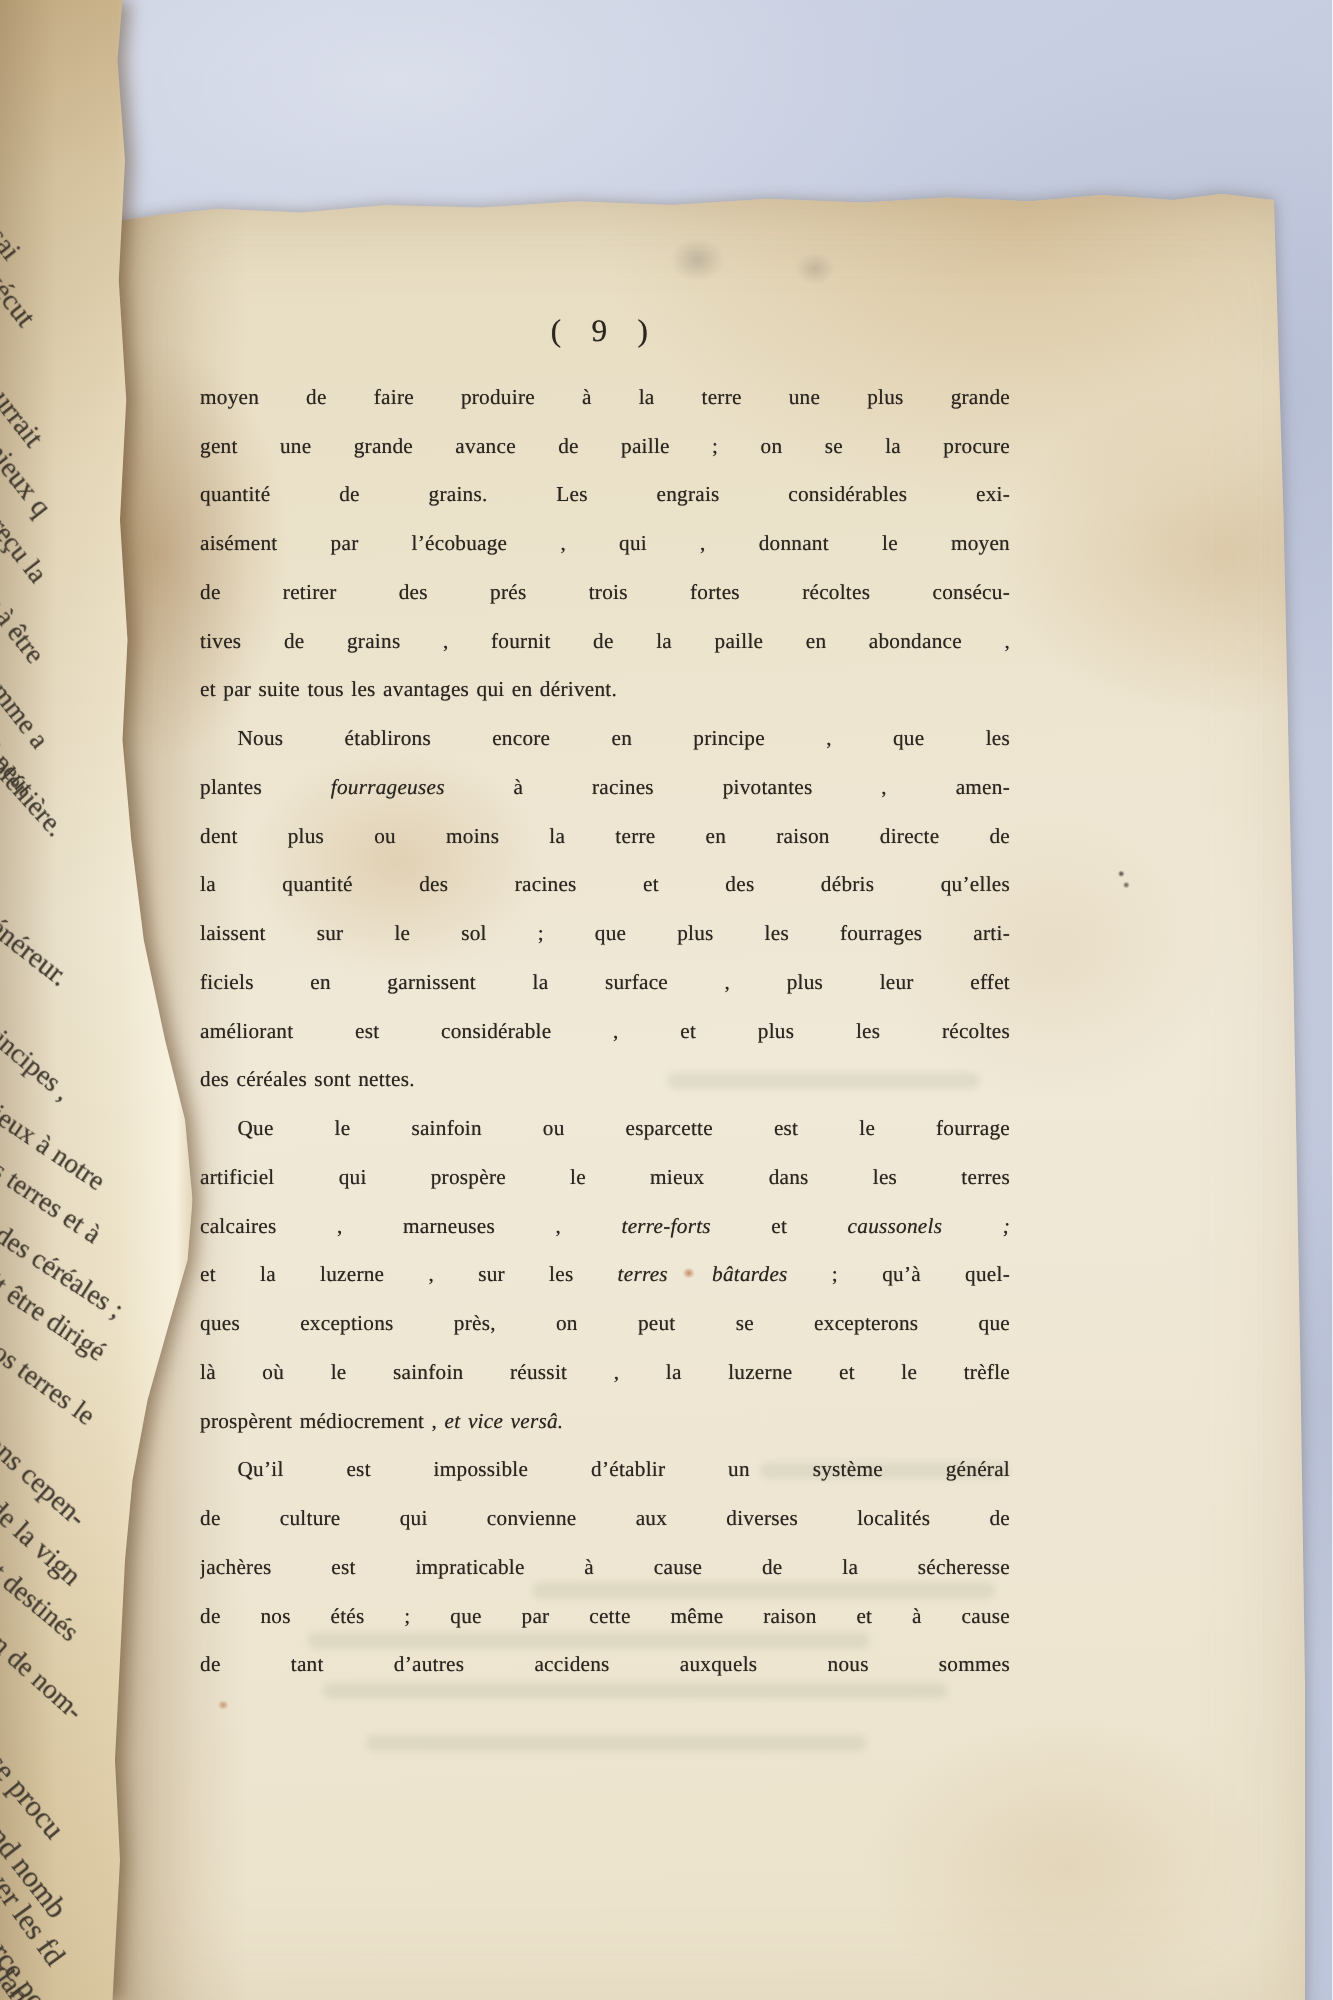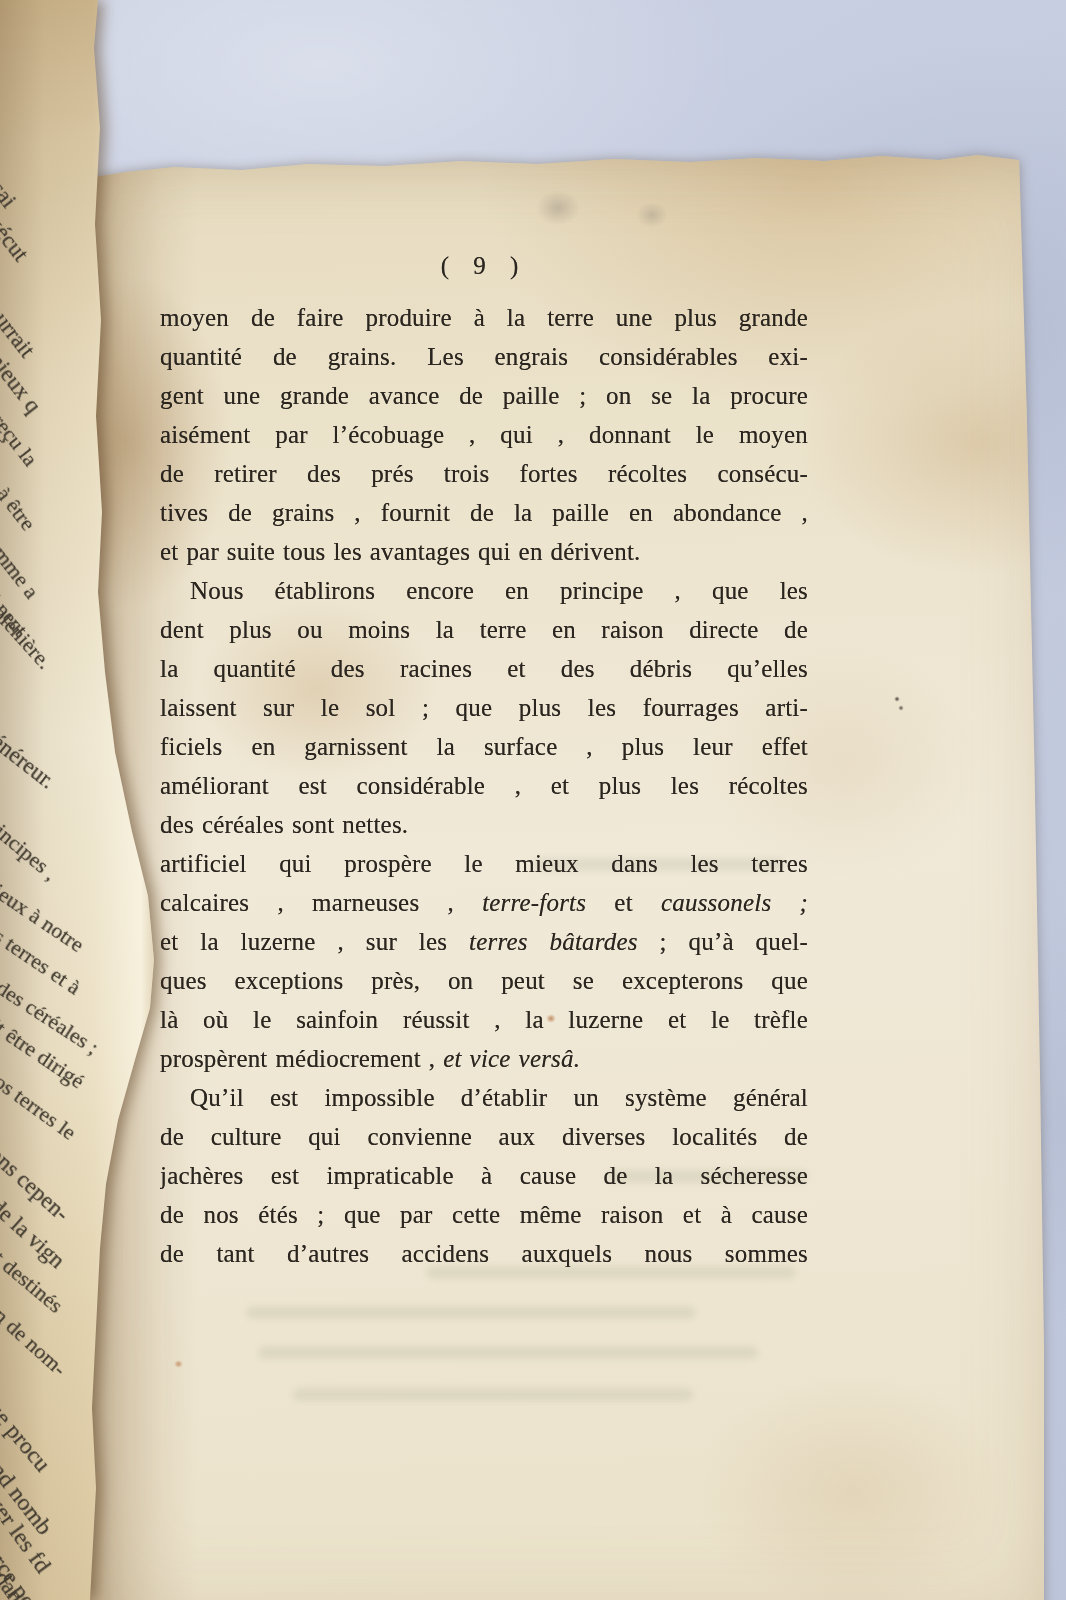--- a/index.html
+++ b/index.html
@@ -76,21 +76,21 @@
   .page-number {
     position:absolute; left:72px; top:102px; width:648px;
     text-align:center;
     font-size:25px; letter-spacing:9px;
     color:#2a251f;
     text-shadow: 0 0 0.6px rgba(42,37,31,0.7);
   }
   .text-block {
     position:absolute; left:72px; top:148px; width:648px;
     color:#2a251f;
-    font-size:25px; line-height:39px;
+    font-size:17px; line-height:39px;
     word-spacing:1.5px; letter-spacing:0.2px;
     text-shadow: 0 0 0.6px rgba(42,37,31,0.65);
   }
   .text-block .line { height:39px; overflow:hidden; text-align:justify; text-align-last:justify; }
   .text-block .line.lastline { text-align-last:left; }
   .text-block .line.indent { text-indent:30px; }
   .text-block .it { font-style:italic; }
 
   
   .curl-wrap {
@@ -135,33 +135,35 @@
       <div class="ghost g1"></div>
       <div class="ghost g2"></div>
       <div class="ghost g3"></div>
       <div class="ghost g4"></div>
       <div class="ghost g5"></div>
       <div class="ghost g6"></div>
 
       <div class="page-number">( 9 )</div>
       <div class="text-block" id="text-block">
           <div class="line"><span>moyen de faire produire à la terre une plus grande</span></div>
+          <div class="line"><span>gent une grande avance de paille ; on se la procure</span></div>
           <div class="line"><span>quantité de grains.  Les engrais considérables exi-</span></div>
-          <div class="line"><span>gent une grande avance de paille ; on se la procure</span></div>
           <div class="line"><span>aisément par l’écobuage , qui ,  donnant le moyen</span></div>
           <div class="line"><span>de retirer des prés trois fortes récoltes consécu-</span></div>
           <div class="line"><span>tives de grains , fournit de la paille en abondance ,</span></div>
           <div class="line lastline"><span>et par suite tous les avantages qui en dérivent.</span></div>
           <div class="line indent"><span>Nous établirons encore en principe ,  que les</span></div>
+          <div class="line"><span>plantes </span><span class="it">fourrageuses</span><span> à racines pivotantes , amen-</span></div>
           <div class="line"><span>dent plus ou moins la terre en raison directe de</span></div>
           <div class="line"><span>la quantité des racines et des débris qu’elles</span></div>
           <div class="line"><span>laissent sur le sol ;  que plus les fourrages arti-</span></div>
           <div class="line"><span>ficiels en garnissent la surface ,  plus leur effet</span></div>
           <div class="line"><span>améliorant est considérable , et plus les récoltes</span></div>
           <div class="line lastline"><span>des céréales sont nettes.</span></div>
+          <div class="line indent"><span>Que le sainfoin ou esparcette est le fourrage</span></div>
           <div class="line"><span>artificiel qui prospère le mieux dans les terres</span></div>
           <div class="line"><span>calcaires , marneuses , </span><span class="it">terre-forts</span><span> et </span><span class="it">caussonels ;</span></div>
           <div class="line"><span>et la luzerne ,  sur les </span><span class="it">terres bâtardes</span><span> ; qu’à quel-</span></div>
           <div class="line"><span>ques exceptions près, on peut se excepterons que</span></div>
           <div class="line"><span>là où le sainfoin réussit ,  la luzerne et le trèfle</span></div>
           <div class="line lastline"><span>prospèrent médiocrement , </span><span class="it">et vice versâ.</span></div>
           <div class="line indent"><span>Qu’il est impossible d’établir un système général</span></div>
           <div class="line"><span>de culture qui convienne aux diverses localités de</span></div>
           <div class="line"><span>jachères est impraticable à cause de la sécheresse</span></div>
           <div class="line"><span>de nos étés ;  que par cette même raison et à cause</span></div>

